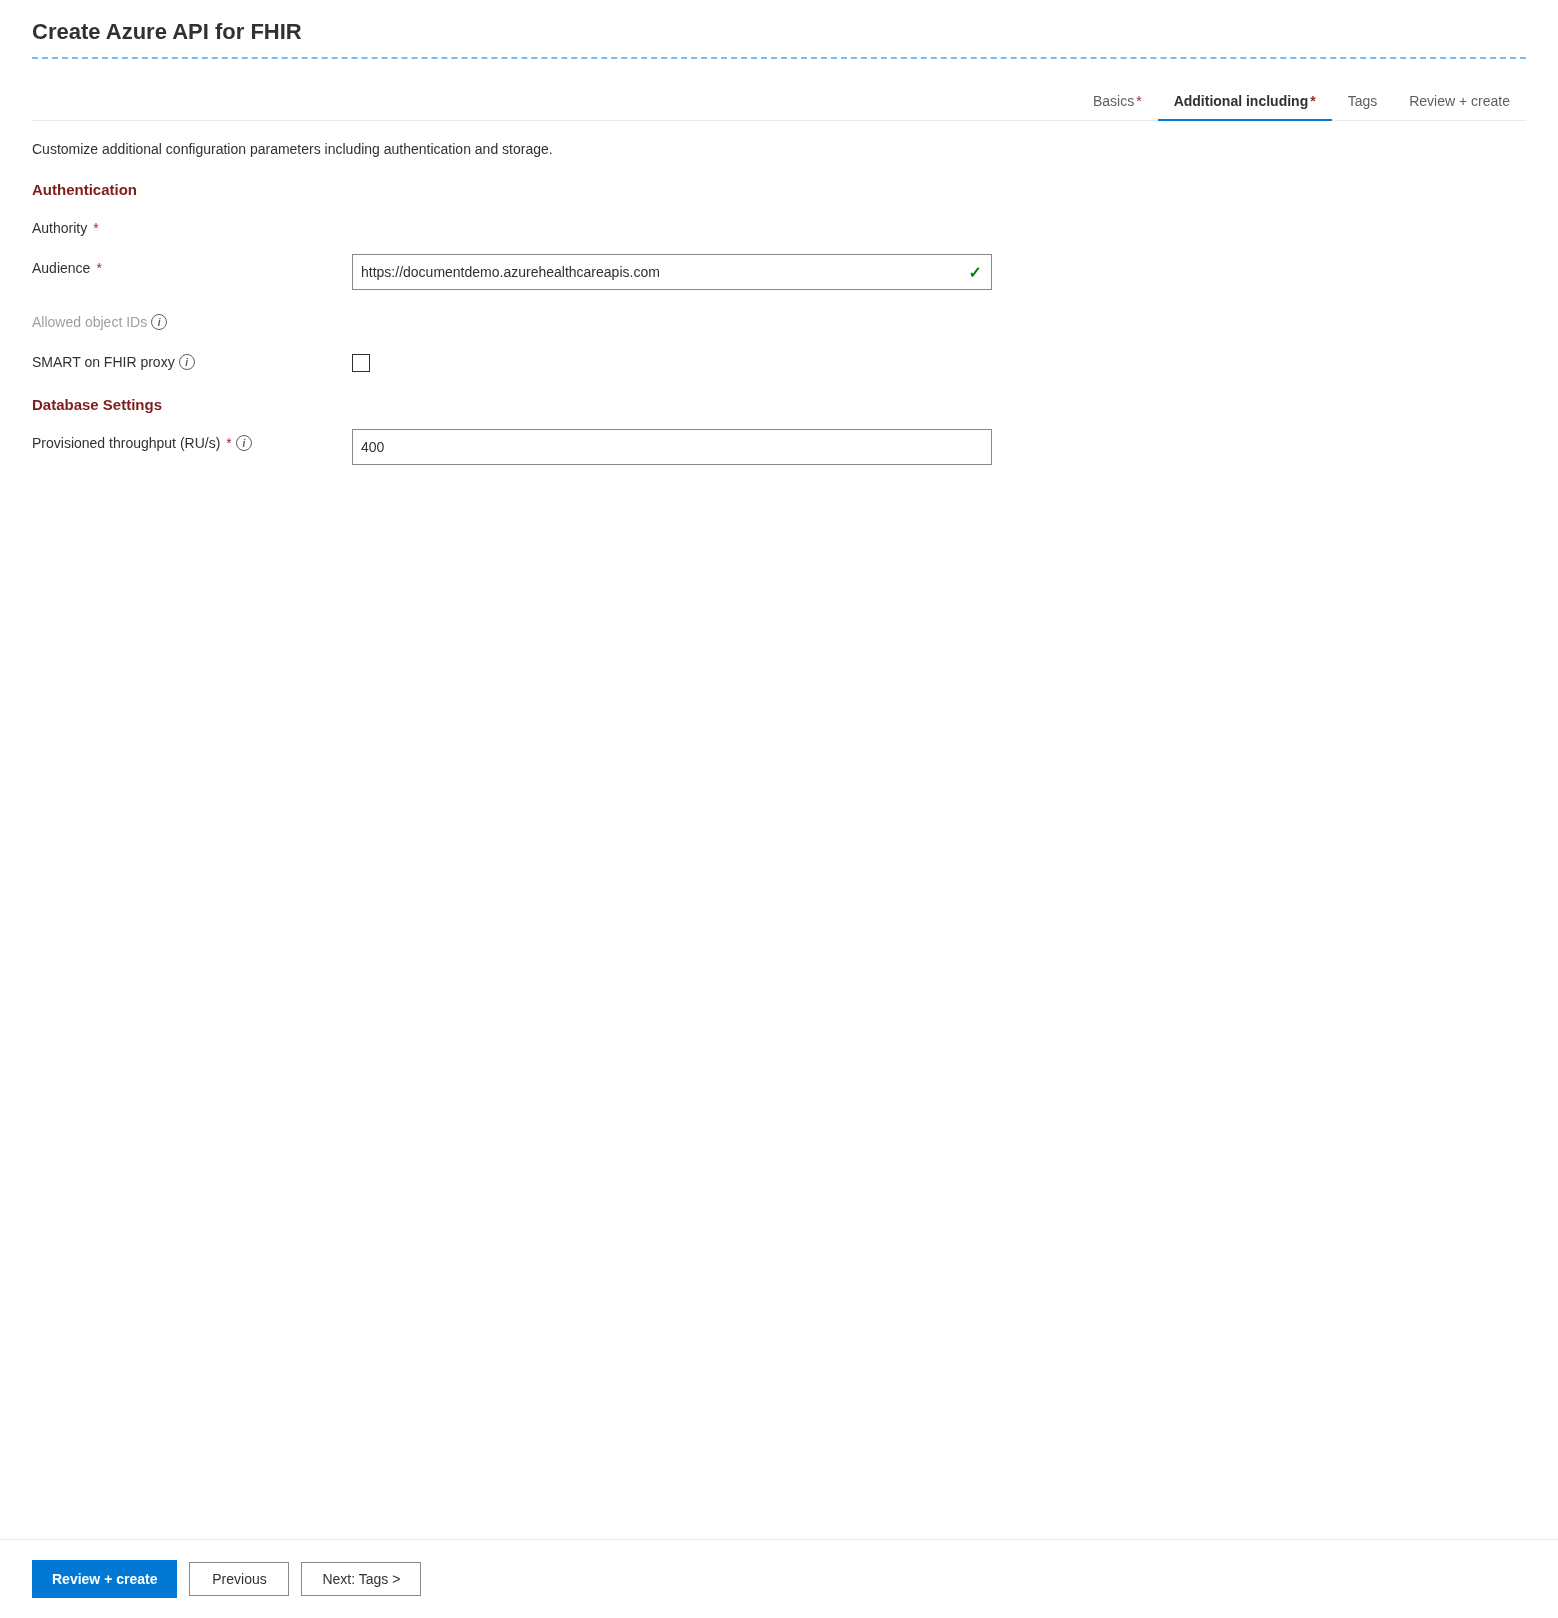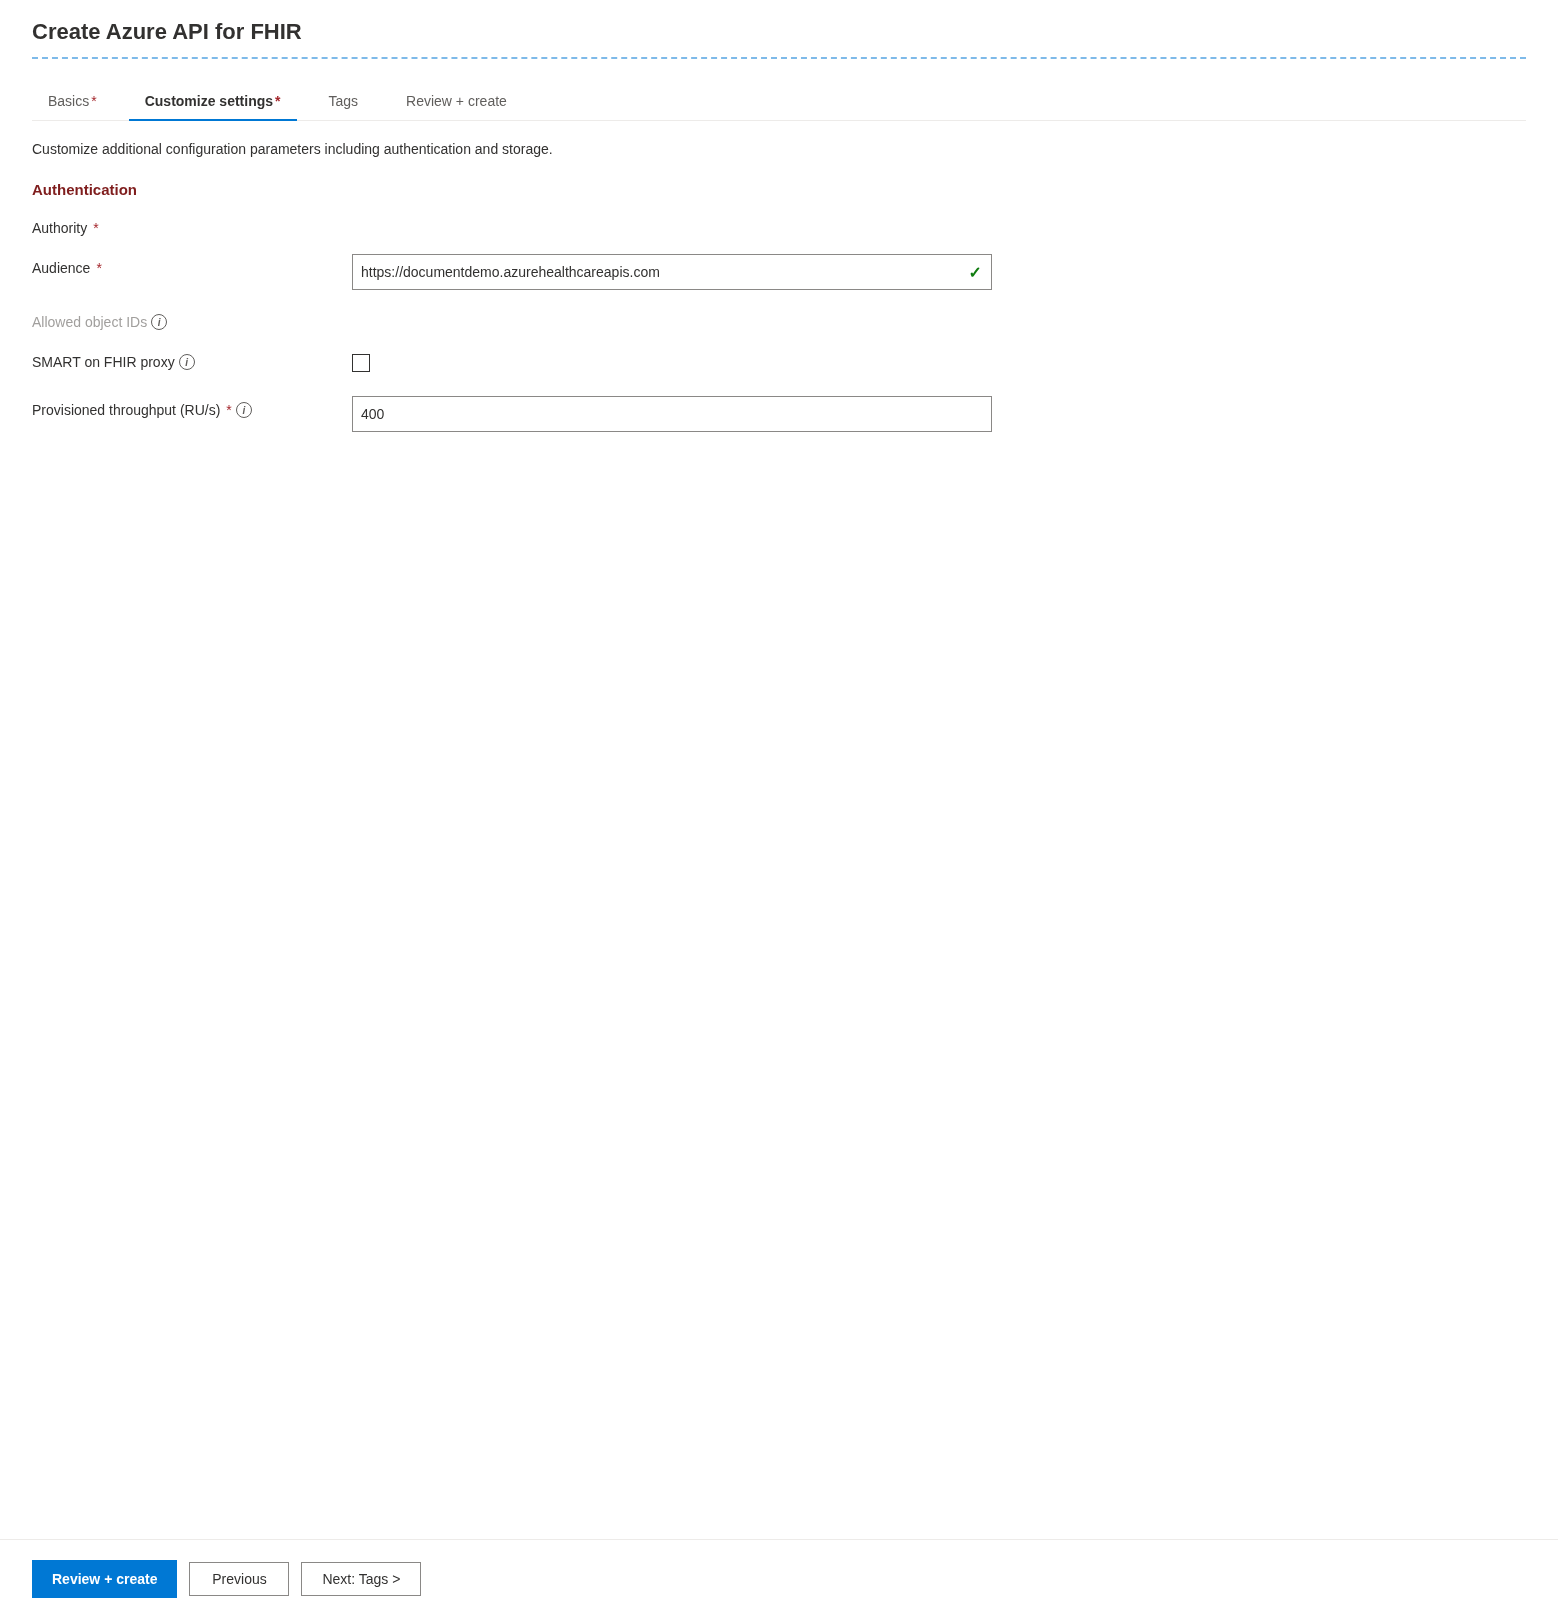--- a/index.html
+++ b/index.html
@@ -31,21 +31,22 @@
       border-top: 2px dashed #0078d4;
       margin-bottom: 24px;
       opacity: 0.5;
     }
 
     .tabs-container {
       display: flex;
       align-items: center;
       border-bottom: 1px solid #edebe9;
       margin-bottom: 20px;
-      gap: 16px;
+      gap: 0;
+      justify-content: flex-end;
     }
 
     .tab {
       padding: 10px 16px;
       cursor: pointer;
       font-size: 14px;
       color: #605e5c;
       border-bottom: 2px solid transparent;
       margin-bottom: -1px;
       white-space: nowrap;
@@ -236,21 +237,21 @@
 
 <div class="main-content">
   <h1 class="page-title">Create Azure API for FHIR</h1>
   <hr class="divider-top">
 
   <div class="tabs-container">
     <div class="tab">
       <span>Basics</span><span class="required-star">*</span>
     </div>
     <div class="tab active">
-      <span>Customize settings</span><span class="required-star">*</span>
+      <span>Additional including</span><span class="required-star">*</span>
     </div>
     <div class="tab">
       <span>Tags</span>
     </div>
     <div class="tab">
       <span>Review + create</span>
     </div>
   </div>
 
   <p class="description">Customize additional configuration parameters including authentication and storage.</p>
@@ -288,20 +289,21 @@
     <div class="form-label">
       <span>SMART on FHIR proxy</span>
       <span class="info-icon">i</span>
     </div>
     <div class="form-control-wrap checkbox-wrap">
       <input type="checkbox" class="checkbox" style="">
     </div>
   </div>
 
   <div class="section-db">
+    <div class="section-title">Database Settings</div>
 
     <div class="form-row">
       <div class="form-label">
         <span>Provisioned throughput (RU/s)</span>
         <span class="required-star">*</span>
         <span class="info-icon">i</span>
       </div>
       <div class="form-control-wrap">
         <input type="text" class="text-input" value="400" style="">
       </div>

